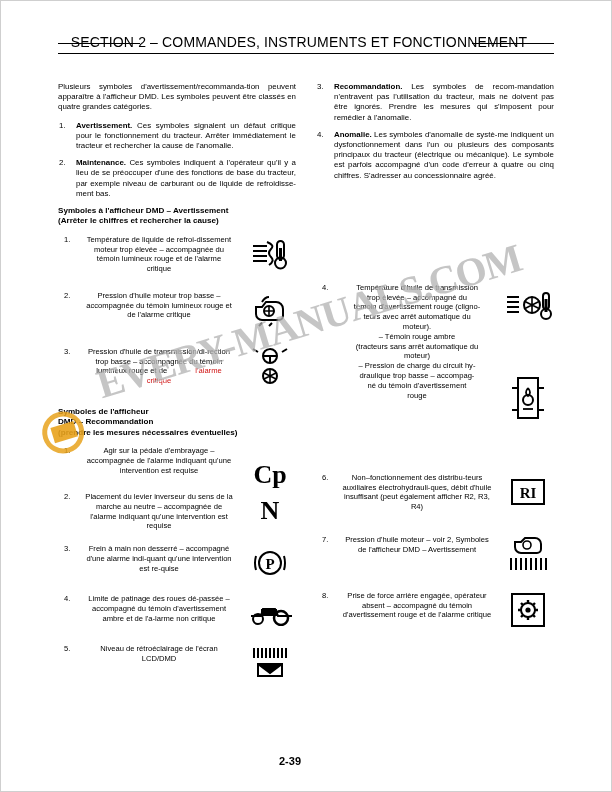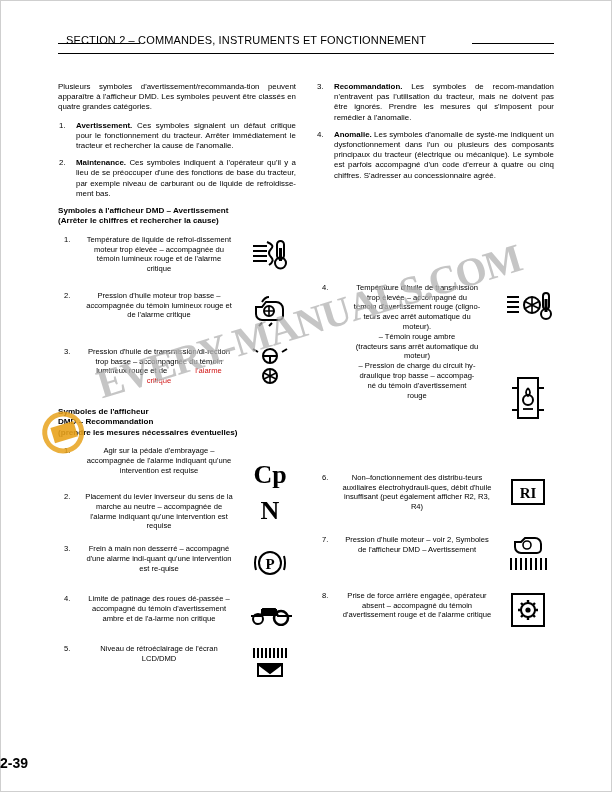--- a/index.html
+++ b/index.html
@@ -22,25 +22,25 @@
     left: 0; top: 0;
     width: 612px; height: 792px;
     border: 1px solid #cfcfcf;
     box-sizing: border-box;
     pointer-events: none;
   }
 
   
   .header {
     position: absolute;
-    left: 66px;
+    left: 51px;
     top: 34px;
     width: 496px;
-    text-align: left;
-    font-size: 11px;
+    text-align: center;
+    font-size: 14px;
     letter-spacing: 0.15px;
   }
   .header-rule-left, .header-rule-right {
     position: absolute;
     top: 43px;
     height: 1px;
     background: #000;
   }
   .header-rule-left { left: 58px; width: 82px; }
   .header-rule-right { left: 472px; width: 82px; }
@@ -141,21 +141,22 @@
   .sym-icon svg { display: block; }
 
   .redtext { color: #d01010; padding-left: 26px; }
 
   
   .footer {
     position: absolute;
     left: 0;
     top: 755px;
     width: 580px;
-    font-size: 14px;
+    text-align: center;
+    font-size: 11px;
     font-weight: bold;
   }
 
   
   .wm {
     position: absolute;
     left: 40px;
     top: 300px;
     width: 540px;
     height: 200px;

